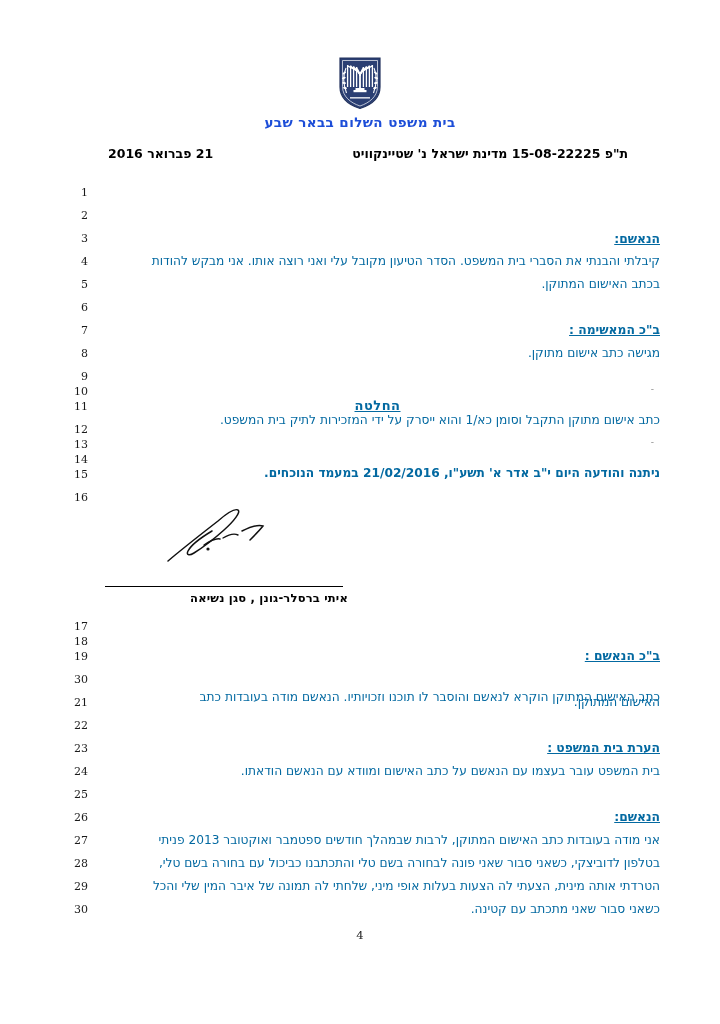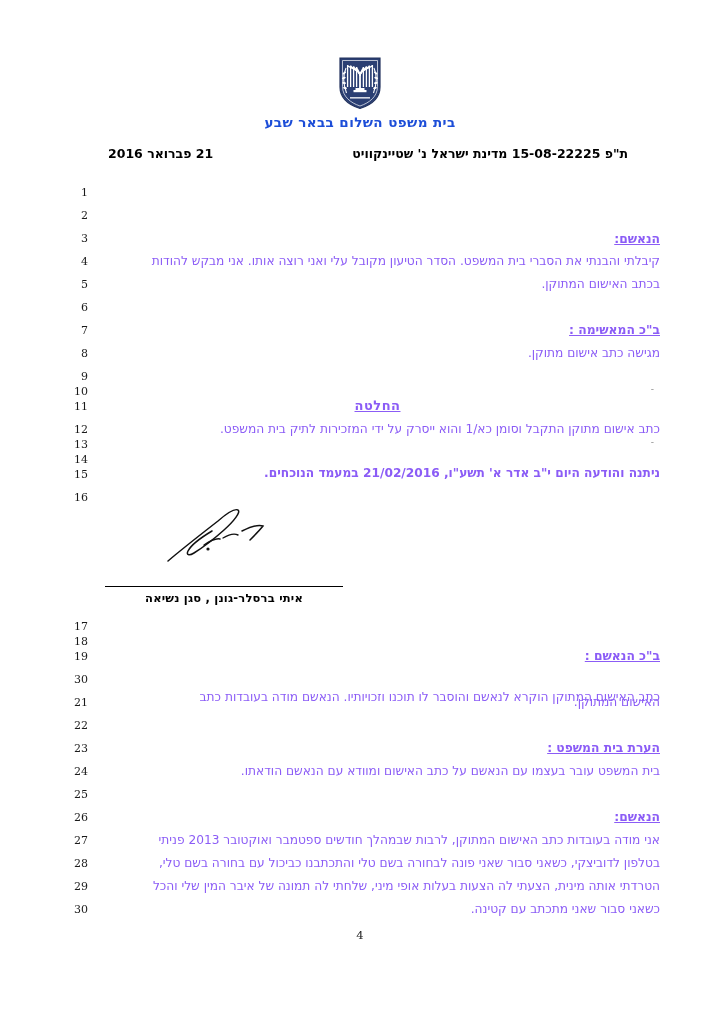--- a/index.html
+++ b/index.html
@@ -97,21 +97,21 @@
     font-family: "DejaVu Serif", "Liberation Serif", serif;
     color: #1a1a1a;
   }
   .txt {
     position: absolute;
     right: 0;
     width: 565px;
     direction: rtl;
     font-size: 12.2px;
     line-height: 15px;
-    color: #8b5cf6;
+    color: #0369a1;
   }
   .txt.head {
     font-weight: bold;
     text-decoration: underline;
     font-size: 12.3px;
   }
   .txt.bold {
     font-weight: bold;
   }
   .txt.center {
@@ -160,21 +160,21 @@
     top: 81px;
     left: 5px;
     width: 238px;
     border-top: 1.1px solid #000;
   }
   .sig-name {
     position: absolute;
     top: 86px;
     left: 0;
     width: 248px;
-    text-align: center;
+    text-align: right;
     font-size: 11.5px;
     font-weight: bold;
     direction: rtl;
     letter-spacing: 0.2px;
   }
 
   
   .page-number {
     position: absolute;
     bottom: 82px;
@@ -277,21 +277,21 @@
     <div class="txt head right" style="top:137px">ב"כ המאשימה :</div>
 
     <div class="txt right" style="top:160px">מגישה כתב אישום מתוקן.</div>
 
     <div class="tick" style="top:200px">־</div>
 
     <div class="txt center" style="top:212px">
       <span class="decision-head">החלטה</span>
     </div>
 
-    <div class="txt right" style="top:236px">כתב אישום מתוקן התקבל וסומן כא/1 והוא ייסרק על ידי המזכירות לתיק בית המשפט.</div>
+    <div class="txt right" style="top:227px">כתב אישום מתוקן התקבל וסומן כא/1 והוא ייסרק על ידי המזכירות לתיק בית המשפט.</div>
 
     <div class="tick" style="top:253px">־</div>
 
     <div class="txt bold right" style="top:280px">ניתנה והודעה היום י"ב אדר א' תשע"ו, 21/02/2016 במעמד הנוכחים.</div>
 
     <div class="txt head right" style="top:463px">ב"כ הנאשם :</div>
 
     <div class="txt justify" style="top:504px">כתב האישום המתוקן הוקרא לנאשם והוסבר לו תוכנו וזכויותיו. הנאשם מודה בעובדות כתב</div>
 
     <div class="txt right" style="top:509px">האישום המתוקן.</div>

